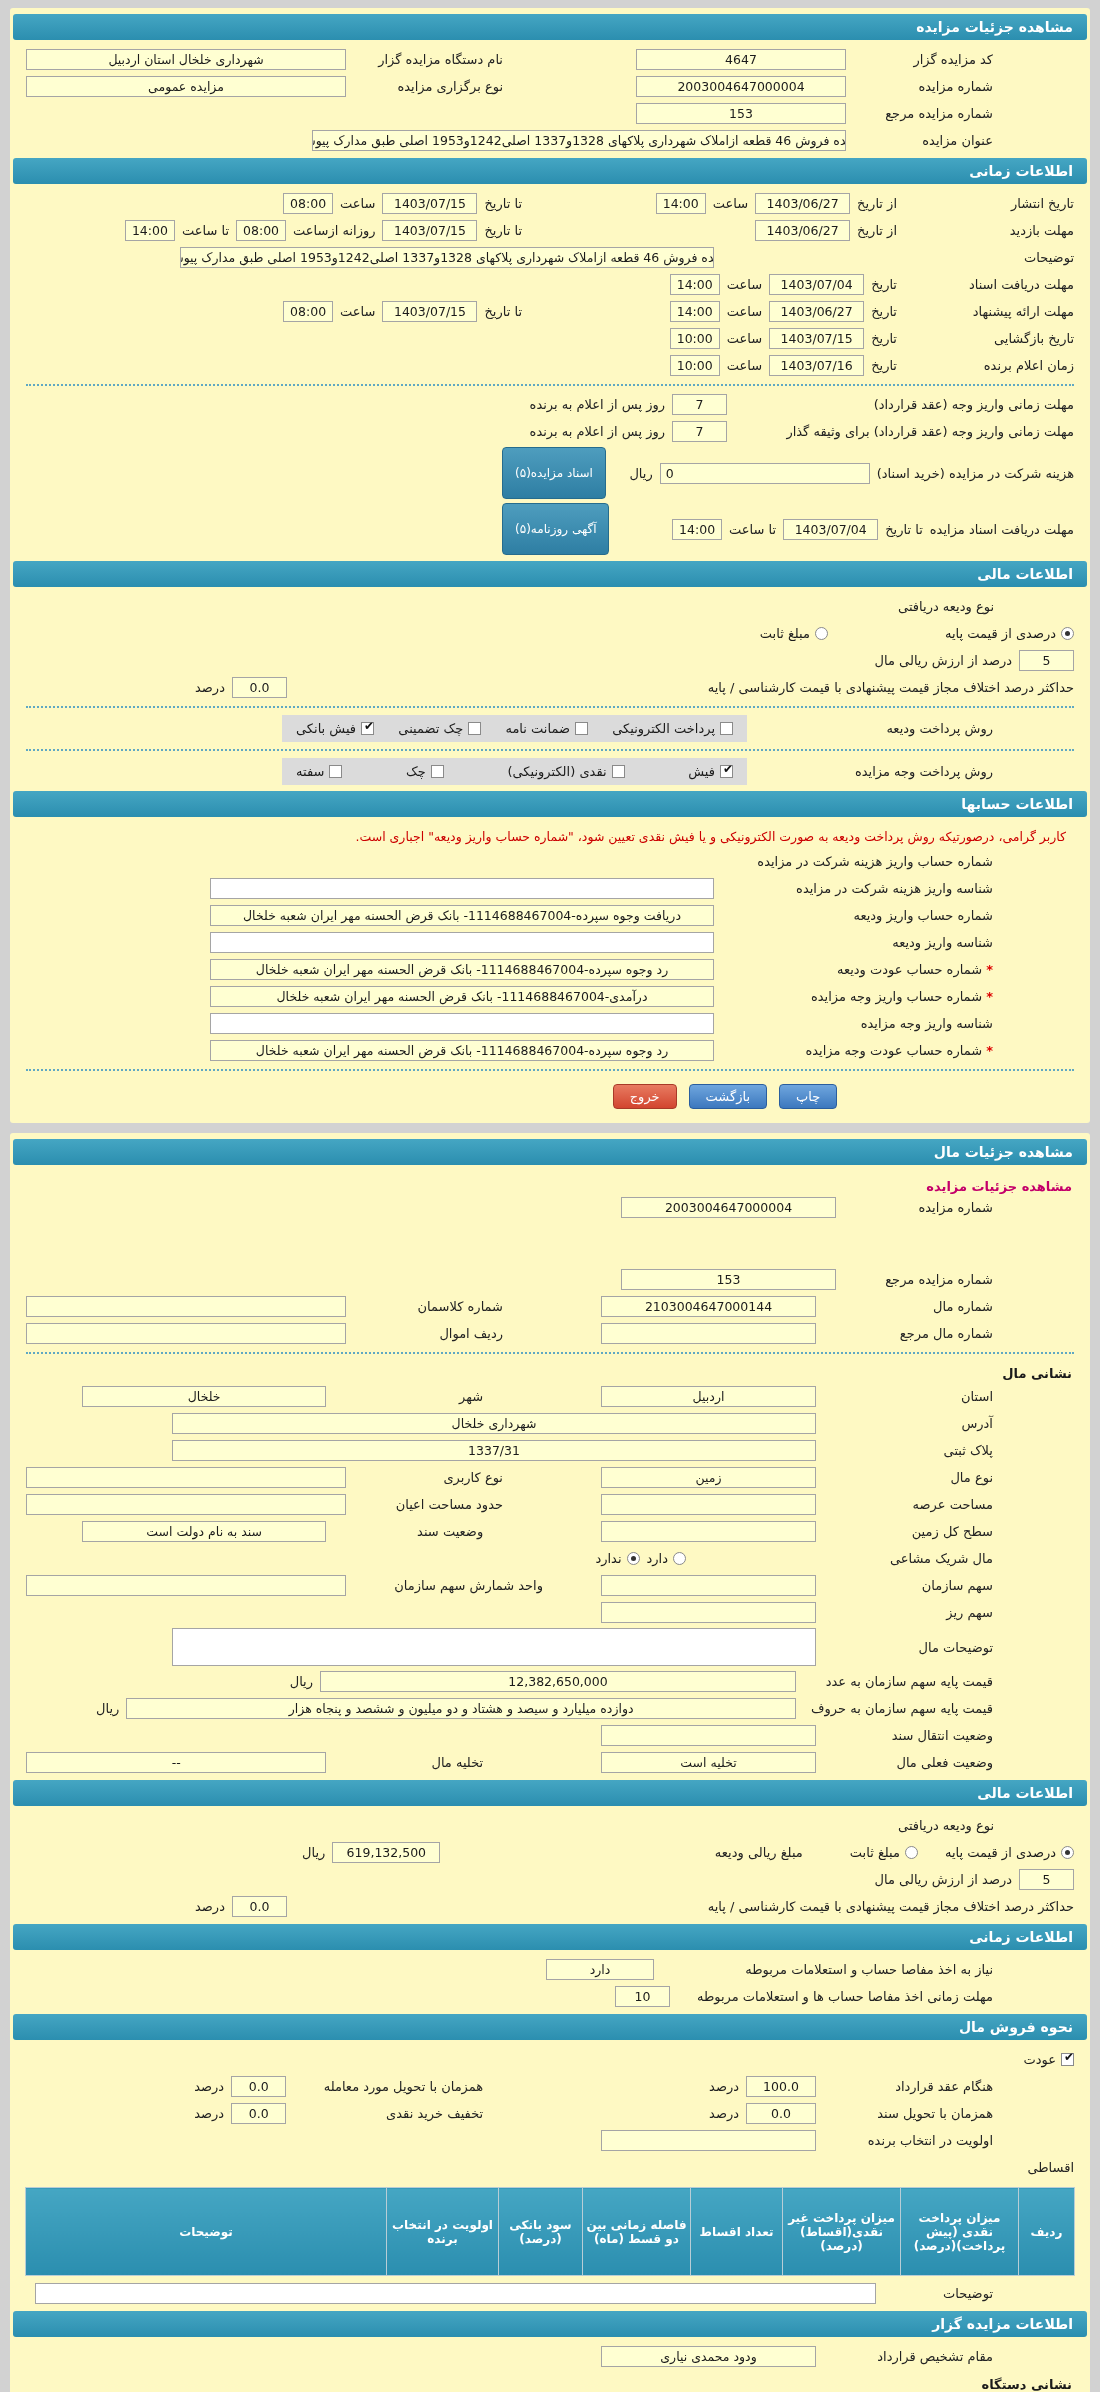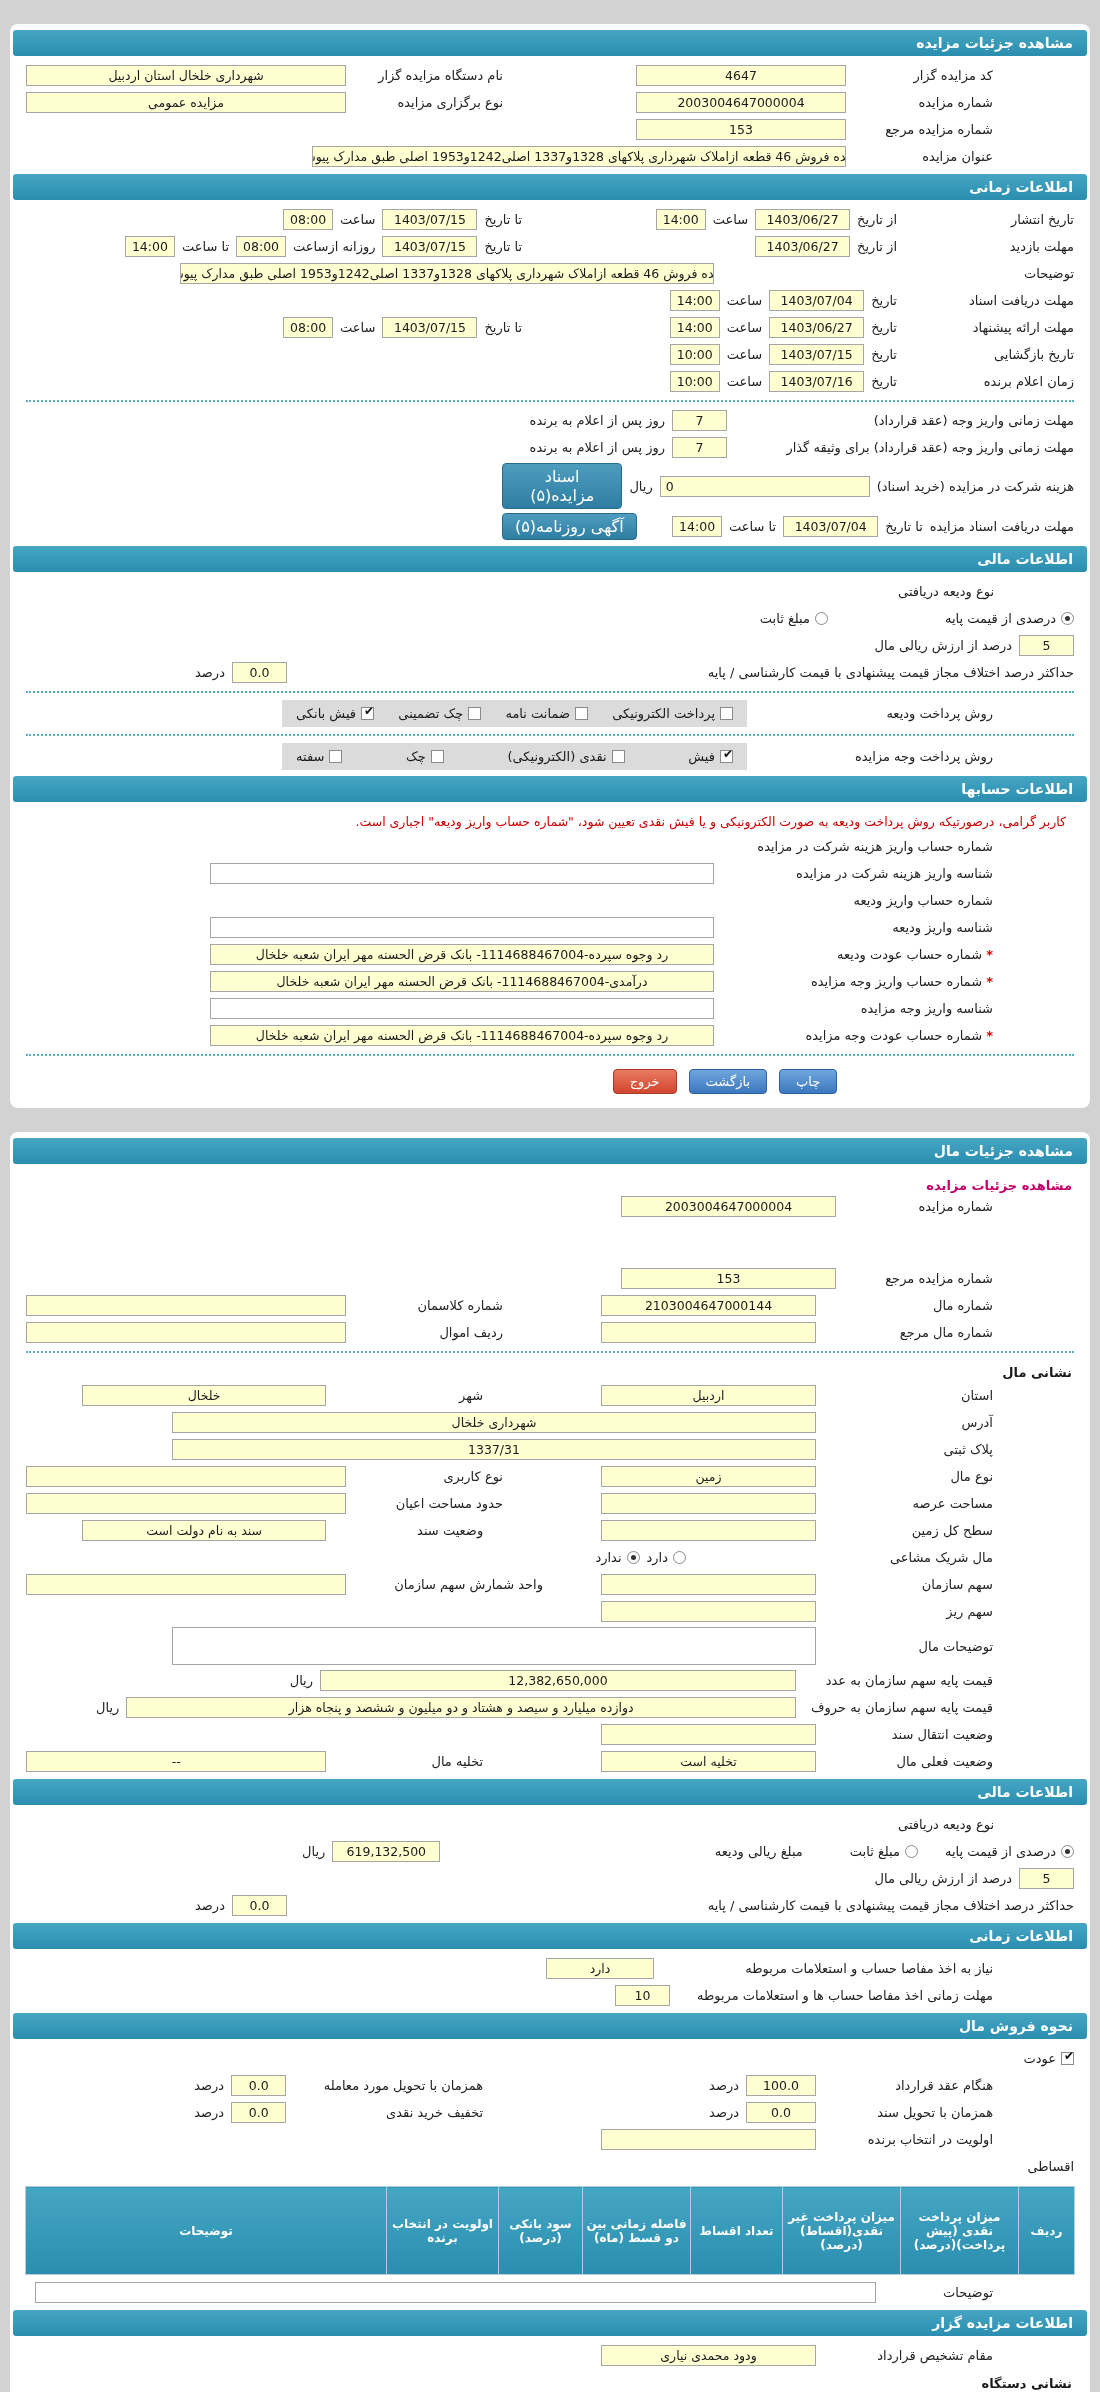--- a/index.html
+++ b/index.html
@@ -1,18 +1,18 @@
 <!DOCTYPE html>
 <html lang="fa"><head>
 <meta charset="utf-8">
 <style>
 *{box-sizing:border-box;margin:0;padding:0}
 html,body{background:#D2D2D2}
 body{width:1100px;margin:0 auto;font-family:"DejaVu Sans","Liberation Sans",sans-serif;font-size:13px;color:#1b1b1b;direction:rtl}
-.card{background:#ffffff;margin:24px 10px 10px;padding:2px 2px 12px;border-radius:8px}
+.card{background:#fef9c3;margin:8px 10px 10px;padding:2px 2px 12px;border-radius:3px}
 .sec-h{background:linear-gradient(#45A6C3,#2B8EAF);color:#fff;font-weight:bold;font-size:14px;padding:5px 14px;border-radius:3px;margin:4px 1px 6px}
 .row{display:flex;align-items:center;padding:2px 14px;min-height:27px;gap:7px}
 .half{display:flex;align-items:center;gap:7px}
 .half.r{width:52%}
 .half.l{flex:1}
 .lbl{white-space:nowrap;color:#222}
 .fld{background:#FFFFD2;border:1px solid #A5A5A5;height:21px;display:inline-flex;align-items:center;justify-content:center;padding:0 5px;white-space:nowrap;overflow:hidden;font-size:12.5px;flex-shrink:0}
 .fld.white{background:#fff}
 .fld.grow{flex:1 1 auto}
 .fld.tall{height:38px}
@@ -23,21 +23,21 @@
 .mr80{margin-right:80px}
 .w50{width:50px}.w55{width:55px}.w70{width:70px}.w95{width:95px}.w120{width:108px}.w210{width:210px}.w215{width:215px}.w244{width:244px}.w300{width:300px}.w320{width:320px}.w476{width:476px}.w504{width:504px}.w534{width:534px}
 .lblw110{width:110px}.lblw140{width:140px}.lblw150{width:150px}.lblw170{width:170px}.lblw190{width:190px}.lblw340{width:340px}
 .dotted{border-top:2px dotted #5FA8C3;margin:5px 14px}
 .warning{color:#C00;padding:6px 22px 4px;font-size:12.5px}
 .subhead{font-weight:bold;padding:7px 16px 2px;font-size:13px}
 .maglink{color:#C4006A;font-weight:bold;display:inline-block;margin:8px 16px 0;text-decoration:none}
 .gap45{height:45px}
 .btn{font-family:inherit;font-size:13px;color:#fff;border:1px solid #2A5E9E;border-radius:4px;padding:4px 16px;background:linear-gradient(#6FA6DE,#3C78BE);cursor:pointer}
 .btn.red{background:linear-gradient(#E87B61,#D2452F);border-color:#A83A28}
-.btn.doc{background:linear-gradient(#4E9DBE,#2E7EA3);border-color:#266C8D;font-size:16px;padding:3px 12px}
+.btn.doc{background:linear-gradient(#4E9DBE,#2E7EA3);border-color:#266C8D;font-size:12px;padding:18px 12px}
 .btn-row{display:flex;gap:12px;justify-content:center;padding:8px 0 2px;margin-left:350px}
 .strip{background:#DBDBDB;display:flex;align-items:center;justify-content:space-between;padding:6px 14px;width:465px;flex-shrink:0}
 .opt{display:inline-flex;align-items:center;gap:5px;white-space:nowrap;cursor:pointer}
 input[type=checkbox]{appearance:none;width:13px;height:13px;border:1px solid #8a8a8a;background:#fff;position:relative;flex-shrink:0}
 input[type=checkbox]:checked::after{content:"✔";position:absolute;top:-4px;right:-1px;font-size:12px;color:#111}
 input[type=radio]{appearance:none;width:13px;height:13px;border:1px solid #8a8a8a;border-radius:50%;background:#fff;position:relative;flex-shrink:0}
 input[type=radio]:checked::after{content:"";position:absolute;inset:3px;background:#333;border-radius:50%}
 .tbl{width:calc(100% - 26px);margin:6px 13px 4px;border-collapse:collapse}
 .tbl th{background:linear-gradient(#45A6C3,#2B8EAF);color:#fff;font-size:12px;border:1px solid #B8CDD6;padding:4px 3px;height:88px;font-weight:bold;vertical-align:middle}
 </style>
@@ -273,20 +273,21 @@
 
   <div class="row pr95 pl198">
     <span class="lbl">شماره حساب واریز هزینه شرکت در مزایده</span>
   </div>
   <div class="row pr95 pl198">
     <span class="lbl">شناسه واریز هزینه شرکت در مزایده</span>
     <span class="fld w504 white push"></span>
   </div>
   <div class="row pr95 pl198">
     <span class="lbl">شماره حساب واریز ودیعه</span>
+    <span class="fld w504 push">دریافت وجوه سپرده-1114688467004- بانک قرض الحسنه مهر ایران شعبه خلخال</span>
   </div>
   <div class="row pr95 pl198">
     <span class="lbl">شناسه واریز ودیعه</span>
     <span class="fld w504 white push"></span>
   </div>
   <div class="row pr95 pl198">
     <span class="lbl"><span class="req" style="color:#D00;font-weight:bold">*</span> <span>شماره حساب عودت ودیعه</span></span>
     <span class="fld w504 push">رد وجوه سپرده-1114688467004- بانک قرض الحسنه مهر ایران شعبه خلخال</span>
   </div>
   <div class="row pr95 pl198">

